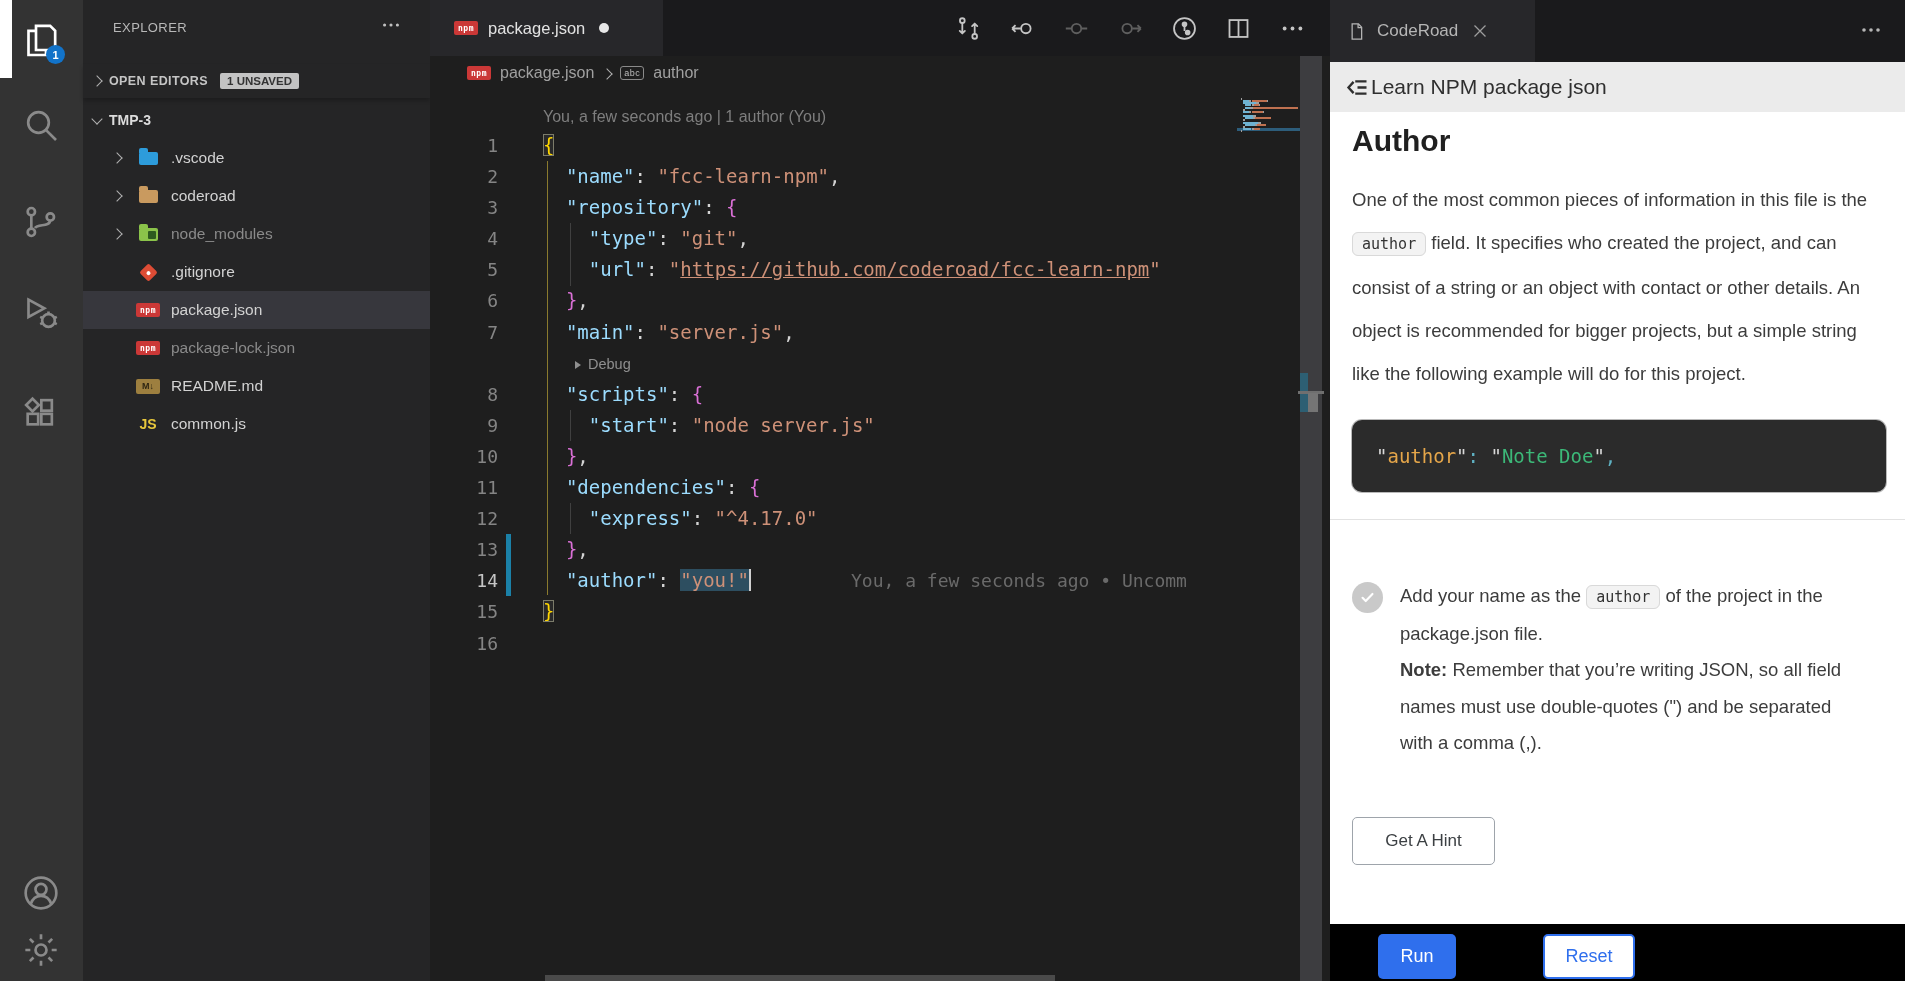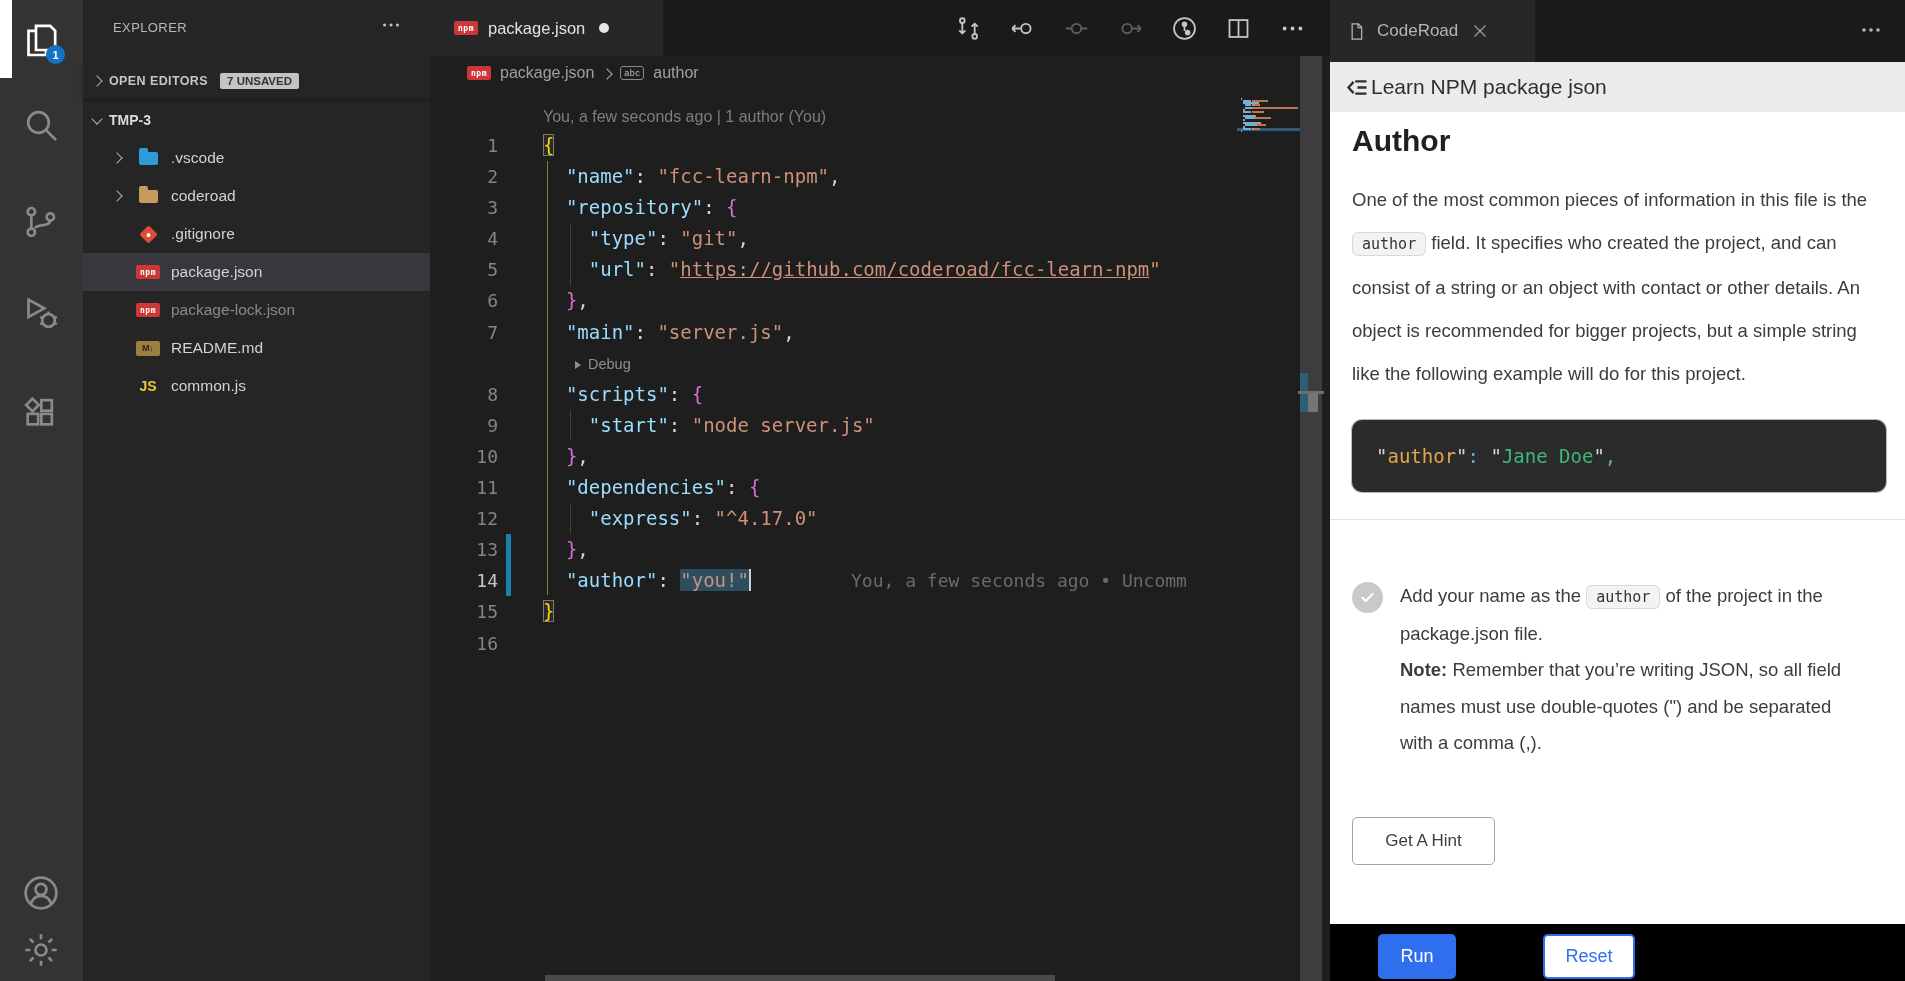--- a/index.html
+++ b/index.html
@@ -206,40 +206,47 @@
     <div class="exp-dots">
       <svg width="22" height="22" viewBox="0 0 24 24" fill="currentColor">
           <circle cx="5" cy="12" r="1.7"></circle>
           <circle cx="12" cy="12" r="1.7"></circle>
           <circle cx="19" cy="12" r="1.7"></circle>
         </svg>
     </div>
     <div class="open-editors row-flex">
       <span class="chev"></span>
       <span class="oe-label">OPEN EDITORS</span>
-      <span class="oe-badge">7 UNSAVED</span>
+      <span class="oe-badge">1 UNSAVED</span>
     </div>
     <div class="root-row row-flex">
       <span class="chev down"></span>
       <span class="root-label">TMP-3</span>
     </div>
     <div class="tree" id="file-tree">
         <div class="tree-row">
           <span class="chev tr-chev"></span>
           <span class="tr-icon">
             <span class="ic-folder" style="--c:#2d9cdb"></span>
           </span>
           <span class="tr-label">.vscode</span>
         </div>
         <div class="tree-row">
           <span class="chev tr-chev"></span>
           <span class="tr-icon">
             <span class="ic-folder"></span>
           </span>
           <span class="tr-label">coderoad</span>
+        </div>
+        <div class="tree-row dim">
+          <span class="chev tr-chev"></span>
+          <span class="tr-icon">
+            <span class="ic-folder ic-node" style="--c:#8bc34a"></span>
+          </span>
+          <span class="tr-label">node_modules</span>
         </div>
         <div class="tree-row">
           <span class="tr-icon">
             <span class="ic-git"></span>
           </span>
           <span class="tr-label">.gitignore</span>
         </div>
         <div class="tree-row selected">
           <span class="tr-icon">
             <span class="ic-npm"></span>
@@ -530,21 +537,21 @@
             <path d="M8.5 7L4 12l4.5 5"></path>
             <path d="M10 6.6h10M12 12h8M10 17.4h10"></path>
           </svg>
       </span>
       <span class="p-title">Learn NPM package json</span>
     </div>
 
     <div class="p-content">
       <div class="lesson-h">Author</div>
       <div class="lesson-p"><span>One of the most common pieces of information in this file is the </span><span class="chip">author</span><span> field. It specifies who created the project, and can consist of a string or an object with contact or other details. An object is recommended for bigger projects, but a simple string like the following example will do for this project.</span></div>
-      <div class="codeblock" id="example-code"><span class="cq">"</span><span class="ck">author</span><span class="cq">"</span><span class="cp">: </span><span class="cq">"</span><span class="cv">Jane Doe</span><span class="cq">"</span><span class="cp">,</span></div>
+      <div class="codeblock" id="example-code"><span class="cq">"</span><span class="ck">author</span><span class="cq">"</span><span class="cp">: </span><span class="cq">"</span><span class="cv">Note Doe</span><span class="cq">"</span><span class="cp">,</span></div>
       <div class="divider"></div>
       <div class="task">
         <div class="task-check">
           <svg width="17" height="17" viewBox="0 0 24 24" fill="none" stroke="#fff" stroke-width="3" stroke-linecap="round" stroke-linejoin="round">
               <path d="M5 12.5l4.5 4.5L19 7"></path>
             </svg>
         </div>
         <div class="task-text"><span>Add your name as the </span><span class="chip">author</span><span> of the project in the package.json file.</span><br><b>Note:</b><span> Remember that you’re writing JSON, so all field names must use double-quotes (") and be separated with a comma (,).</span></div>
       </div>
       <div class="hint-btn">Get A Hint</div>

